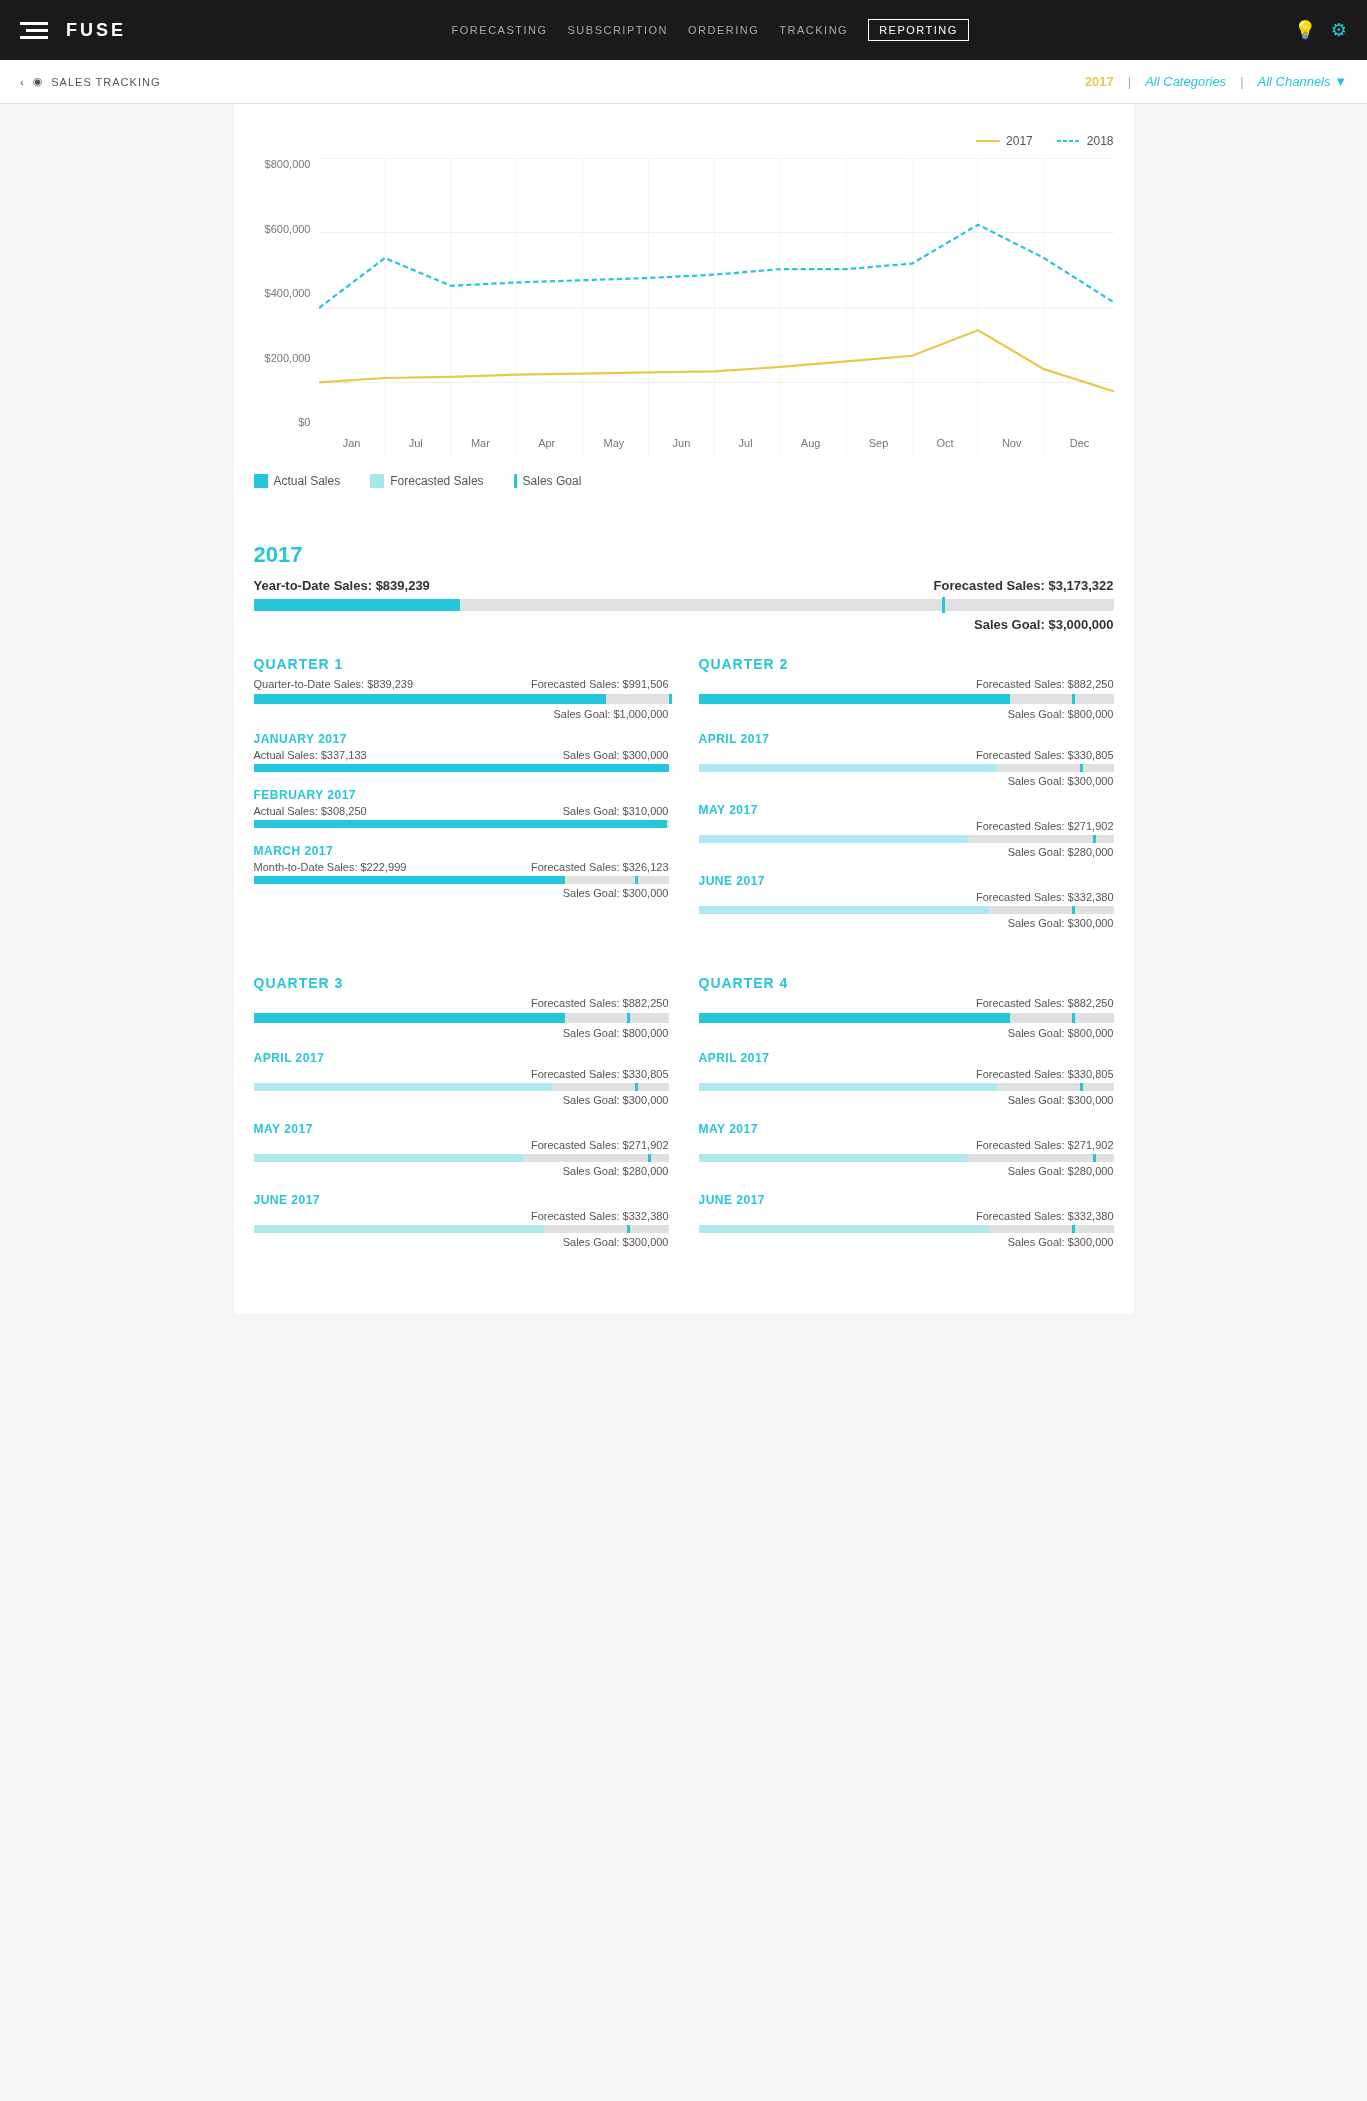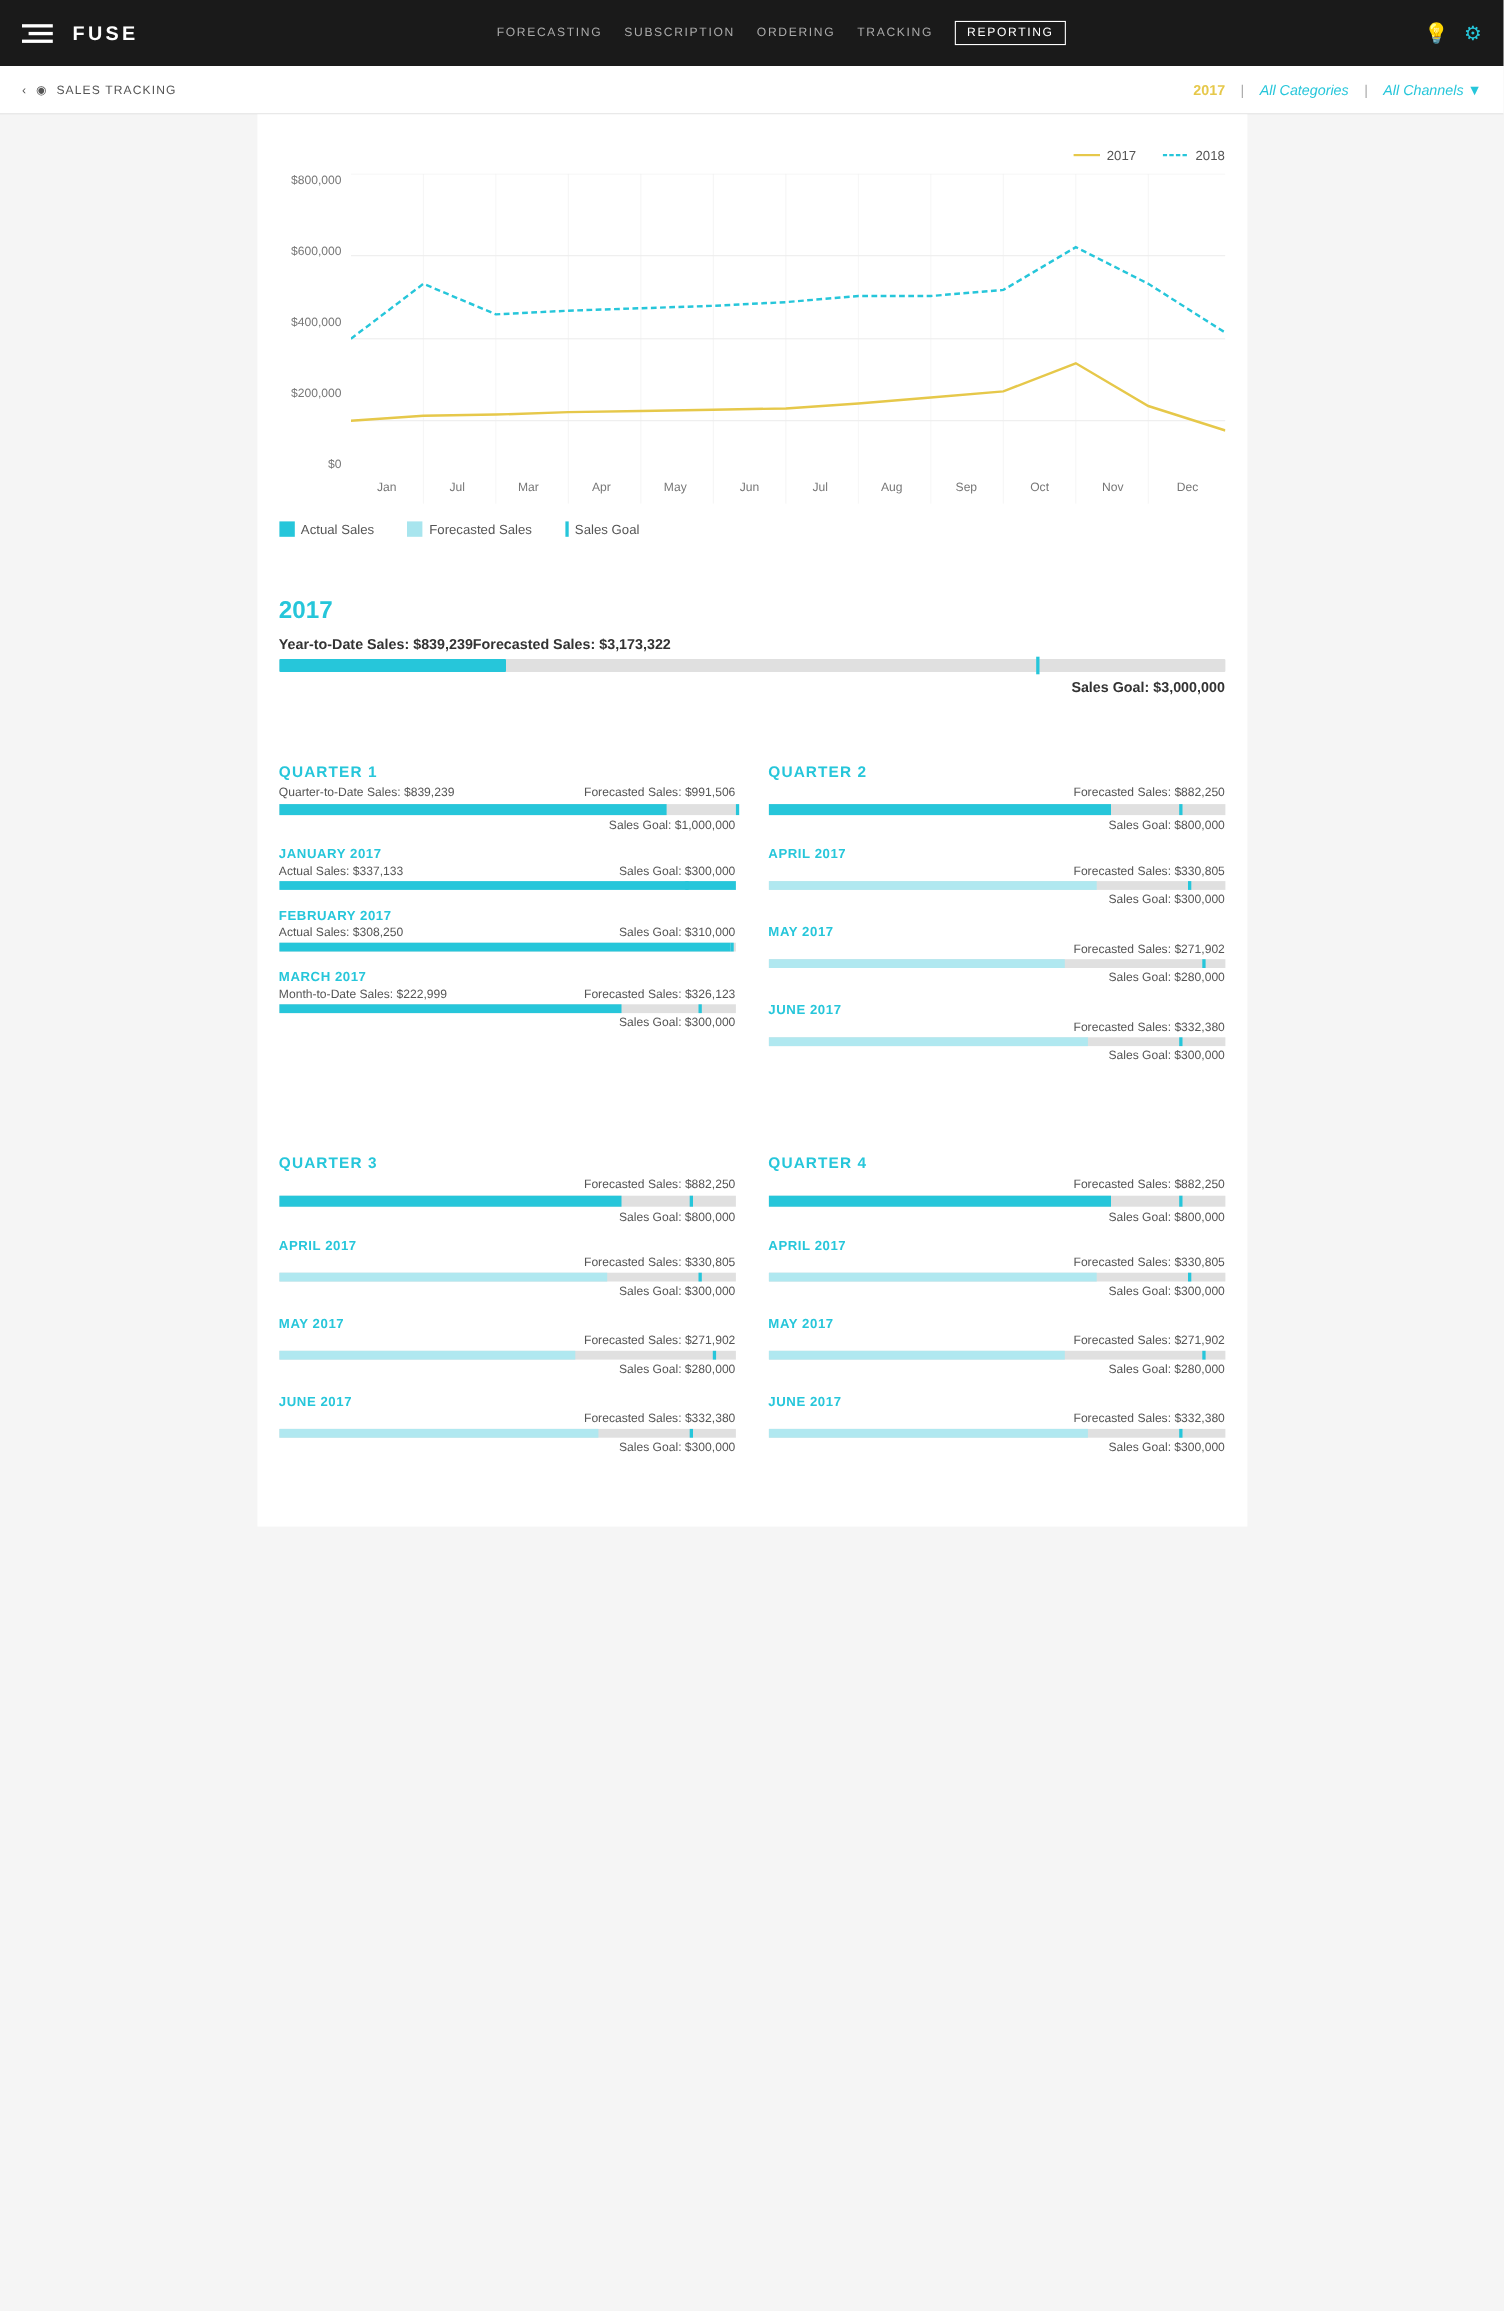--- a/index.html
+++ b/index.html
@@ -193,20 +193,21 @@
 
     
     .year-title {
       color: #26c6da;
       font-size: 22px;
       font-weight: bold;
       margin-bottom: 10px;
     }
     .summary-row {
       display: flex;
+      justify-content: space-between;
       align-items: center;
       margin-bottom: 6px;
     }
     .summary-label {
       font-size: 13px;
       font-weight: bold;
     }
     .summary-value {
       font-size: 13px;
       font-weight: bold;
@@ -240,21 +241,20 @@
     }
 
     
     .quarters-grid {
       display: grid;
       grid-template-columns: 1fr 1fr;
       gap: 0 30px;
     }
     .quarter-section {
       margin-bottom: 30px;
-      margin-top: 37px;
     }
     .quarter-title {
       color: #26c6da;
       font-size: 14px;
       font-weight: bold;
       letter-spacing: 1px;
       margin-bottom: 6px;
     }
     .quarter-summary {
       display: flex;

